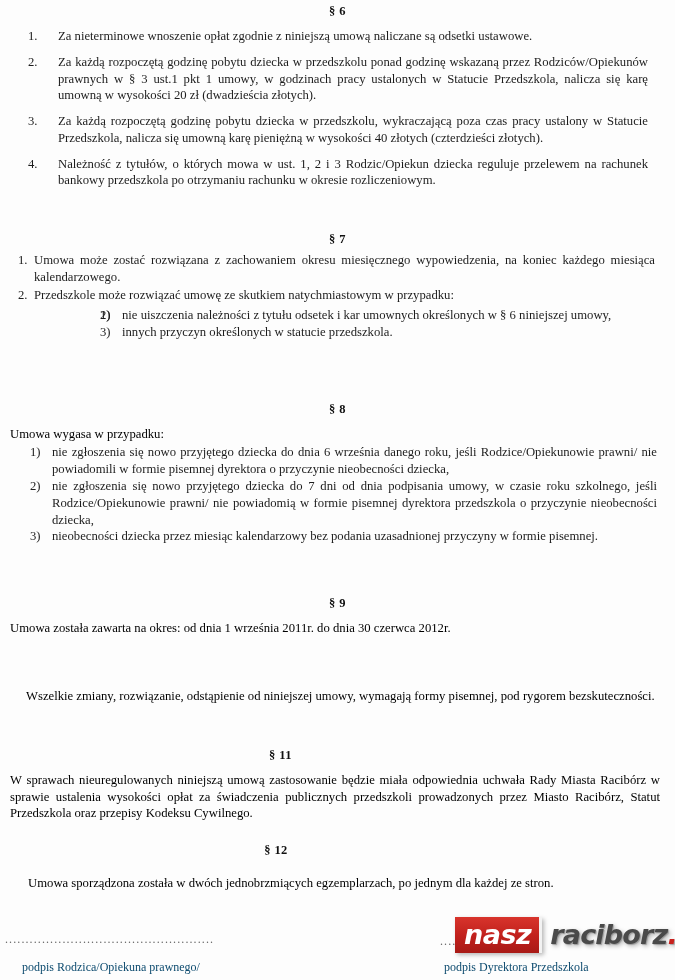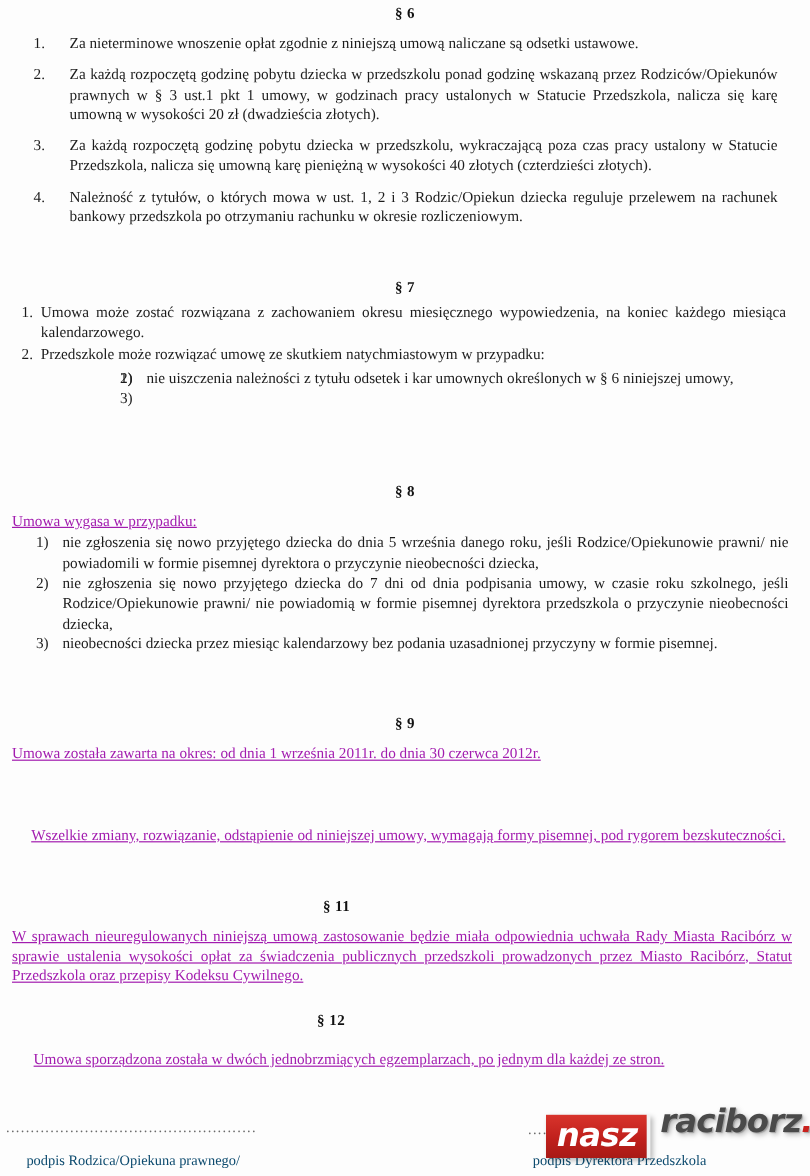--- a/index.html
+++ b/index.html
@@ -28,24 +28,23 @@
     font-weight: bold;
     font-size: 12.5px;
     letter-spacing: .4px;
     color: #111;
   }
 
   
   .para {
     font-size: 12.7px;
     line-height: 1.30;
-    color: #a21caf;
+    color: #000000;
     text-align: justify;
     margin: 0;
-    text-decoration: underline;
   }
   .justify { text-align: justify; }
   .nojust  { text-align: left; }
 
   
   .list6 { margin: 0; padding: 0; list-style: none; }
   .list6 > li {
     position: relative;
     padding-left: 58px;
     margin-bottom: 9px;
@@ -145,21 +144,20 @@
     background: #c8211d;
     background: linear-gradient(180deg,#d8342c 0%,#c0201c 55%,#a81a16 100%);
     color: #ffffff;
     font-weight: bold;
     font-style: italic;
     font-size: 27px;
     line-height: 1;
     padding: 4px 8px 5px 9px;
     border-right: 3px solid #f2f2f2;
     letter-spacing: -.5px;
-    margin-top: 12px;
   }
   .logo-dark {
     color: #4a4a4a;
     font-weight: bold;
     font-style: italic;
     font-size: 27px;
     line-height: 1;
     padding: 4px 2px 5px 8px;
     letter-spacing: -.8px;
     text-shadow: 1px 1px 1px rgba(0,0,0,.25);
@@ -222,33 +220,34 @@
   <ul class="sublist blk" style="left:0;top:307px;width:663px;">
     <li>
       <span class="mk">1)</span>
     </li>
     <li>
       <span class="mk">2)</span>
       <span>nie uiszczenia należności z tytułu odsetek i kar umownych określonych w § 6 niniejszej umowy,</span>
     </li>
     <li class="nojust">
       <span class="mk">3)</span>
+      <span>innych przyczyn określonych w statucie przedszkola.</span>
     </li>
   </ul>
 
   <div class="blk" style="left:0;top:402px;width:675px;">
     <div class="sec-head">§ 8</div>
   </div>
 
   <div class="blk para nojust" style="left:10px;top:426px;width:600px;">Umowa wygasa w przypadku:</div>
 
   <ul class="list8 blk" style="left:10px;top:444px;width:655px;">
     <li>
       <span class="mk">1)</span>
-      <span>nie zgłoszenia się nowo przyjętego dziecka do dnia 5 września danego roku, jeśli Rodzice/Opiekunowie prawni/ nie powiadomili w formie pisemnej dyrektora o przyczynie nieobecności dziecka,</span>
+      <span>nie zgłoszenia się nowo przyjętego dziecka do dnia 6 września danego roku, jeśli Rodzice/Opiekunowie prawni/ nie powiadomili w formie pisemnej dyrektora o przyczynie nieobecności dziecka,</span>
     </li>
     <li class="nojust">
       <span class="mk">2)</span>
       <span>nie zgłoszenia się nowo przyjętego dziecka do 7 dni od dnia podpisania umowy, w czasie roku szkolnego, jeśli Rodzice/Opiekunowie prawni/ nie powiadomią w formie pisemnej dyrektora przedszkola o przyczynie nieobecności dziecka,</span>
     </li>
     <li class="nojust">
       <span class="mk">3)</span>
       <span>nieobecności dziecka przez miesiąc kalendarzowy bez podania uzasadnionej przyczyny w formie pisemnej.</span>
     </li>
   </ul>

